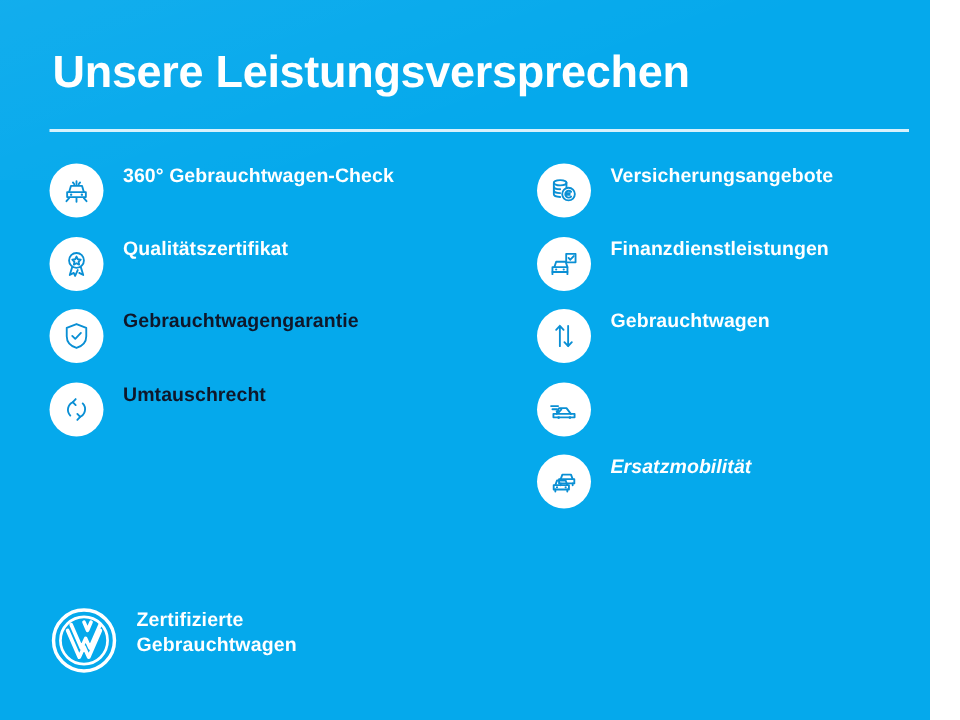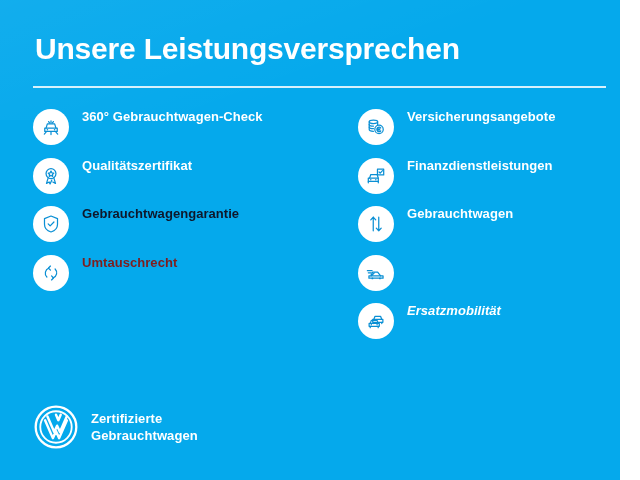--- a/index.html
+++ b/index.html
@@ -111,21 +111,21 @@
     letter-spacing: 0.05px;
     white-space: nowrap;
   }
 
   
   .lockup {
     position: absolute;
     left: 33px;
     top: 404px;
     display: flex;
-    align-items: center;
+    align-items: flex-start;
     gap: 12px;
   }
 
   .vw-mark {
     width: 46px;
     height: 46px;
     flex: 0 0 auto;
   }
   .vw-mark svg {
     display: block;
@@ -195,21 +195,21 @@
 
       <div class="benefit">
         <span class="badge" style="background: rgb(255, 255, 255);">
           <svg viewBox="0 0 24 24" aria-hidden="true" style="stroke: rgb(10, 143, 212);">
             <path d="M9.6 6.6a6 6 0 0 0-2.1 9.8"></path>
             <path d="M11.4 4.4 9.3 6.6l2.1 2.2"></path>
             <path d="M14.4 17.4a6 6 0 0 0 2.1-9.8"></path>
             <path d="M12.6 19.6l2.1-2.2-2.1-2.2"></path>
           </svg>
         </span>
-        <span class="benefit-label" style="color: #7f1d1d;">Umtauschrecht</span>
+        <span class="benefit-label" style="color: #0f172a;">Umtauschrecht</span>
       </div>
 
     </div>
 
     <div class="col col-right">
 
       <div class="benefit">
         <span class="badge" style="background: rgb(255, 255, 255);">
           <svg viewBox="0 0 24 24" aria-hidden="true" style="stroke: rgb(10, 143, 212);">
             <ellipse cx="9.2" cy="6.4" rx="4.6" ry="1.9"></ellipse>

